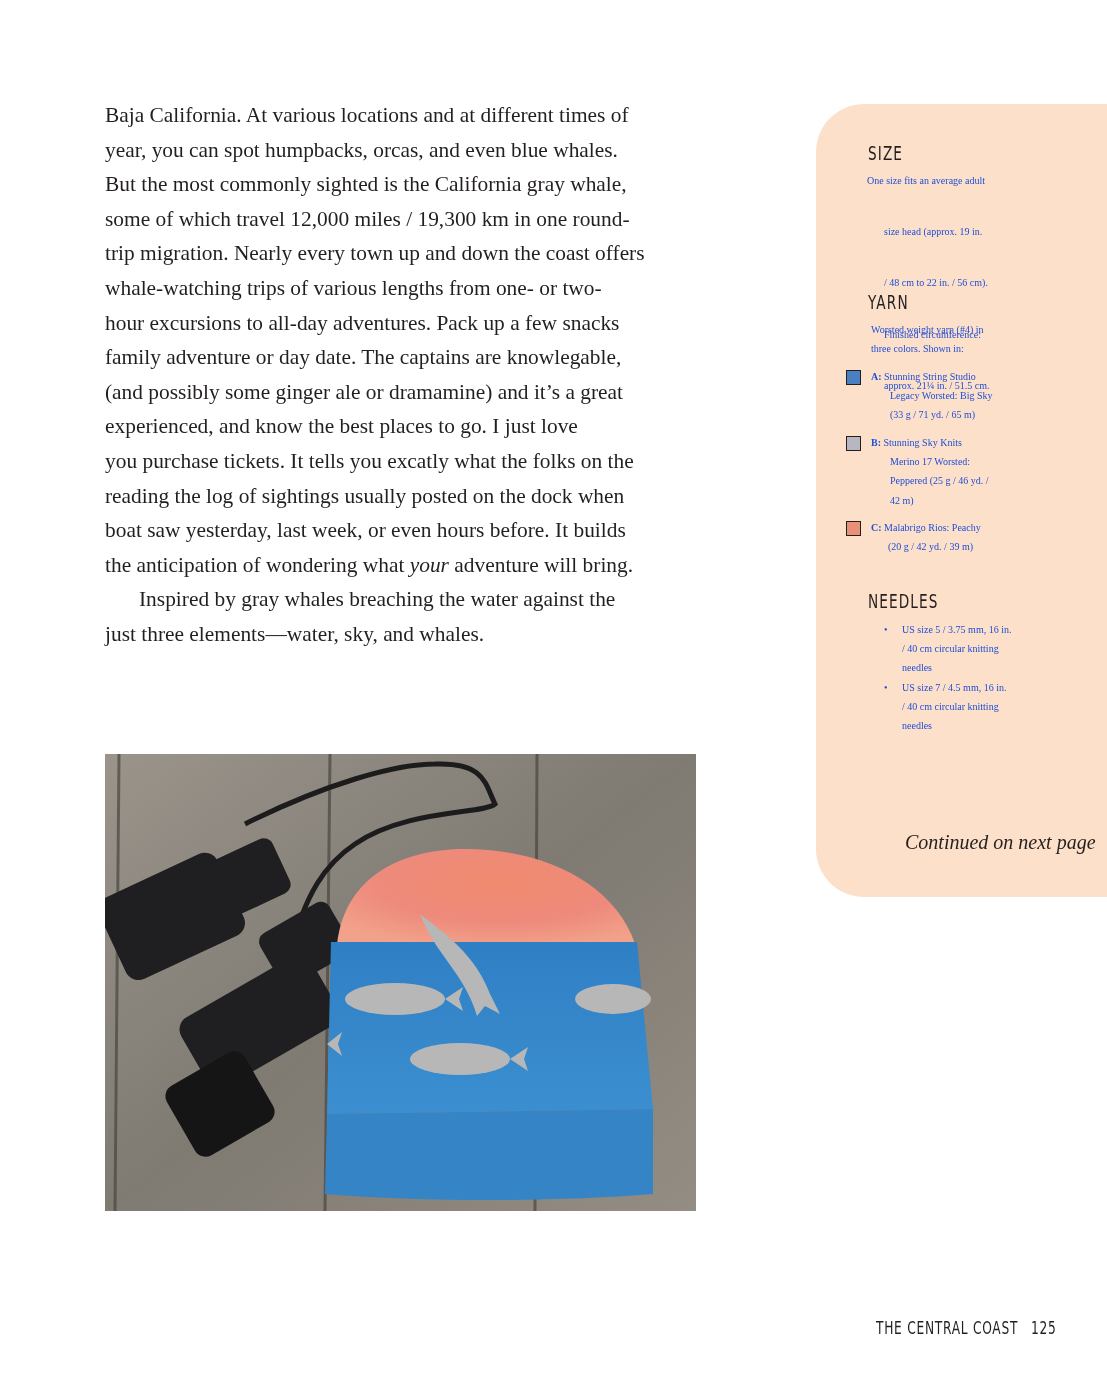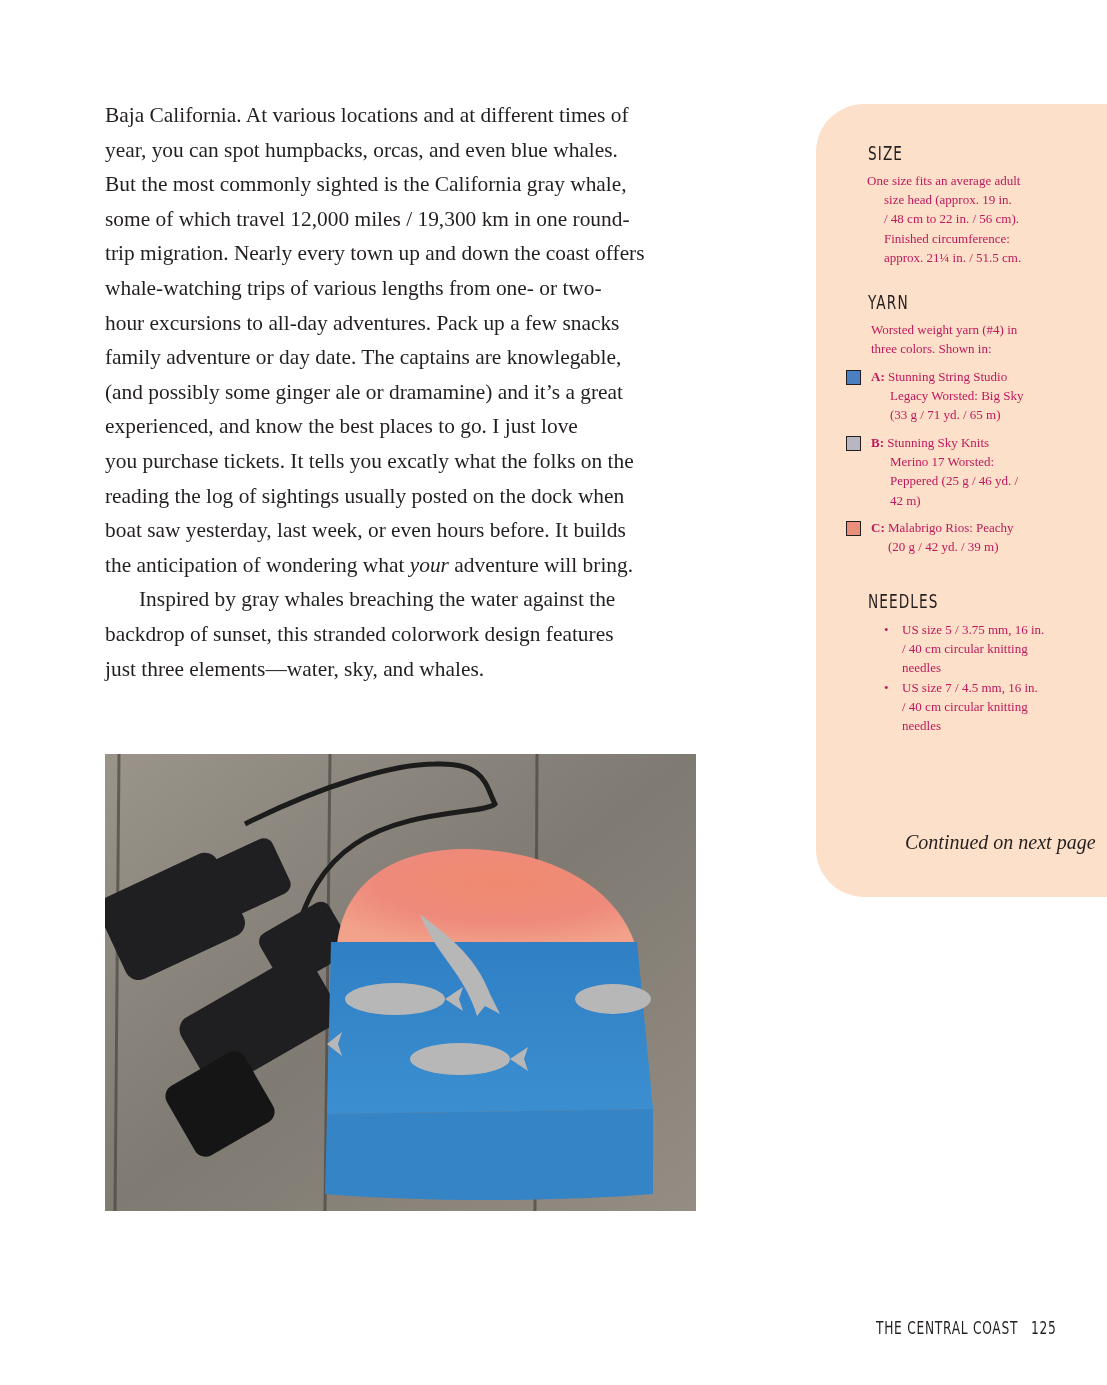--- a/index.html
+++ b/index.html
@@ -13,23 +13,23 @@
     .body-text .line { display: block; white-space: nowrap; }
     .body-text .indent { padding-left: 34px; }
     .body-text em { font-style: italic; }
 
     .sidebar { position: absolute; left: 816px; top: 104px; width: 320px; height: 793px;
                background: #fde0c9; border-radius: 48px 0 0 48px; }
     .sb-heading { position: absolute; left: 52px; font-family: "DejaVu Sans", sans-serif;
                   font-size: 19px; letter-spacing: 1.5px; font-weight: normal;
                   transform: scaleX(0.72); transform-origin: left top; color: #231f20; }
     .sb-text { position: absolute; font-family: "Liberation Serif", "DejaVu Serif", serif;
-               font-size: 13px; line-height: 19.2px; color: #be185d; white-space: nowrap; }
+               font-size: 10px; line-height: 19.2px; color: #1d4ed8; white-space: nowrap; }
     .sb-text .l { display: block; }
-    .hang { padding-left: 17px; }
+    .hang { padding-left: 17px; margin-top: 32px; }
     .swatch { position: absolute; width: 13px; height: 13px; border: 1.5px solid #231f20; }
     .bullet-list { position: absolute; left: 68px; top: 516px; }
     .bullet { display: block; position: relative; padding-left: 18px; }
     .bullet::before { content: "•"; position: absolute; left: 0; top: 0; }
     .continued { position: absolute; left: 89px; top: 727px; font-style: italic;
                  font-family: "Liberation Serif", "DejaVu Serif", serif; font-size: 20px; }
 
     .photo { position: absolute; left: 105px; top: 754px; width: 591px; height: 457px;
              overflow: hidden; background: #8a847c; }
 
@@ -53,21 +53,20 @@
     <span class="line">family adventure or day date.  The captains are knowlegable,</span>
     <span class="line">(and possibly some ginger ale or dramamine) and it’s a great</span>
     <span class="line">experienced, and know the best places to go.  I just love</span>
     <span class="line">you purchase tickets. It tells you excatly what the folks on the</span>
     <span class="line">reading the log of sightings usually posted on the dock when</span>
     <span class="line">boat saw yesterday, last week, or even hours before.  It builds</span>
     <span class="line"><span>the anticipation of wondering what </span><em>your</em><span> adventure will bring.</span></span>
   </p>
   <p>
     <span class="line indent">Inspired by gray whales breaching the water against the</span>
-    <span class="line">backdrop of sunset, this stranded colorwork design features</span>
     <span class="line">just three elements—water, sky, and whales.</span>
   </p>
 </div>
 
 <div class="sidebar">
 
   <div class="sb-heading" style="top:38px;">SIZE</div>
   <div class="sb-text" style="left:51px; top:67px;">
     <span class="l">One size fits an average adult</span>
     <span class="l hang">size head (approx. 19 in.</span>

